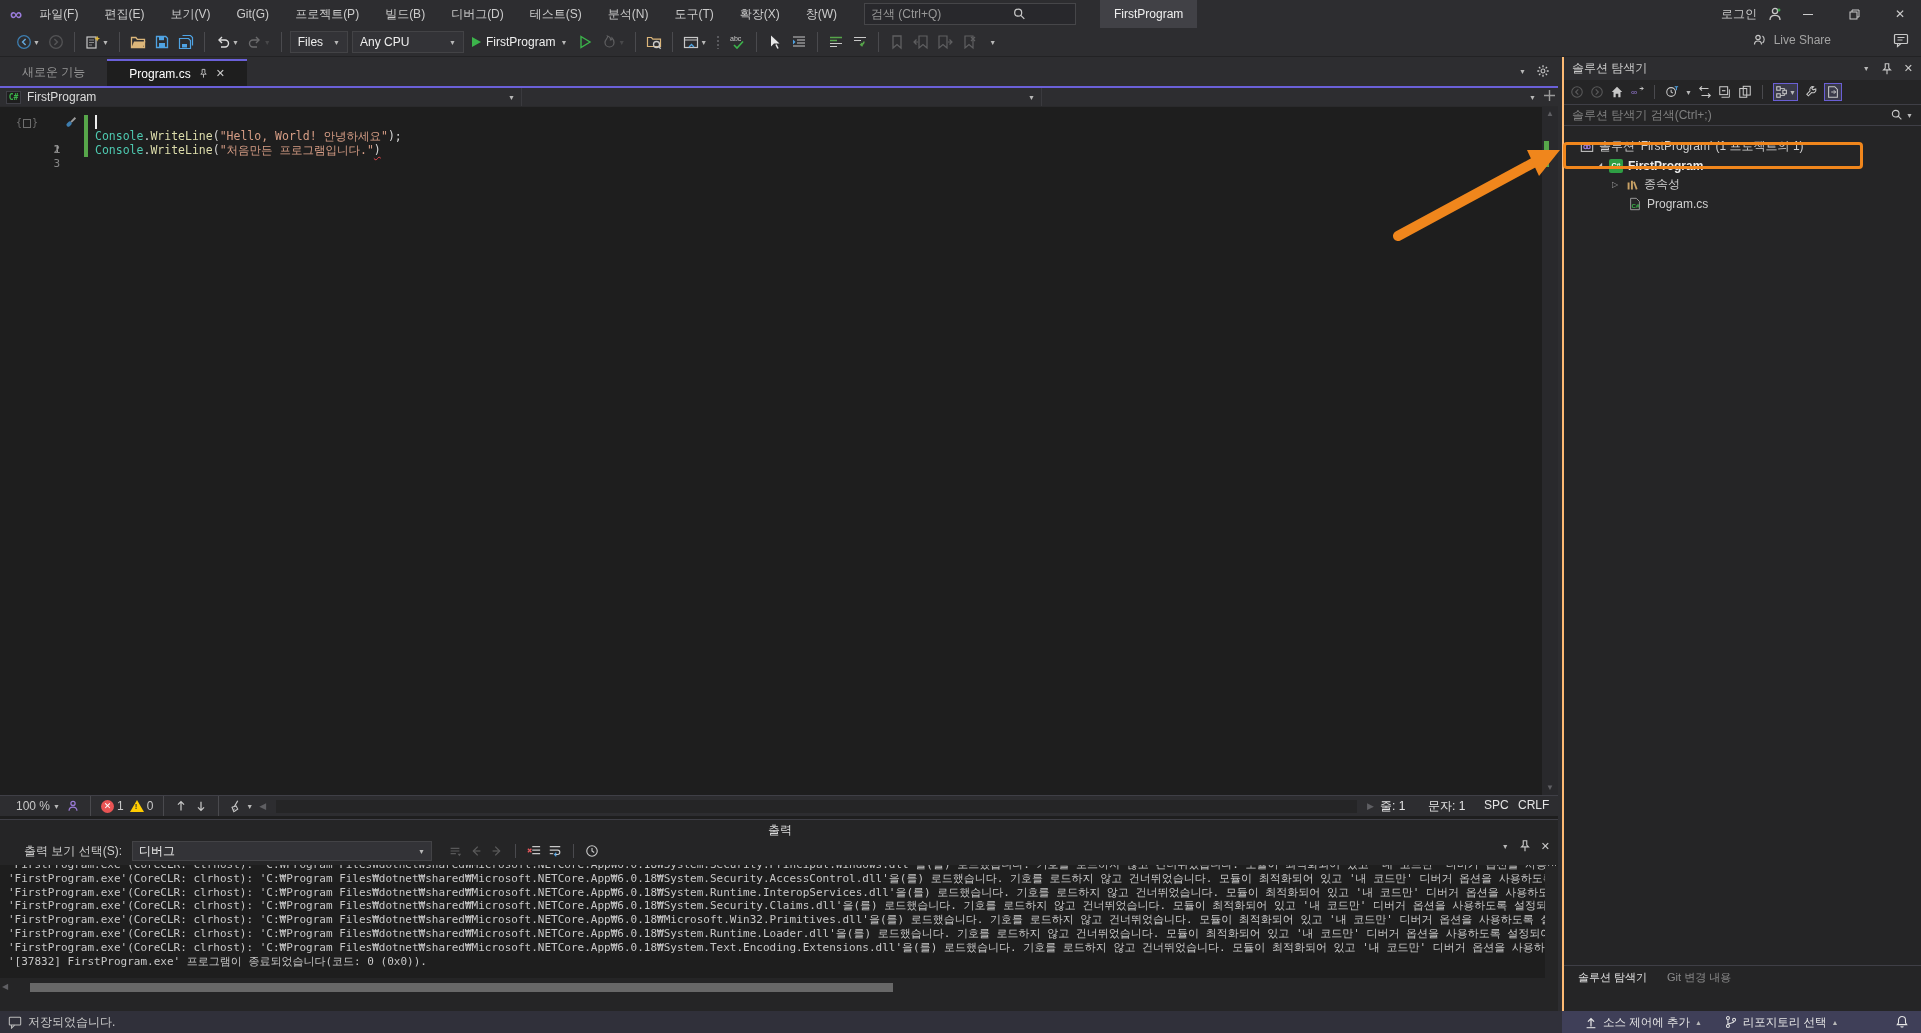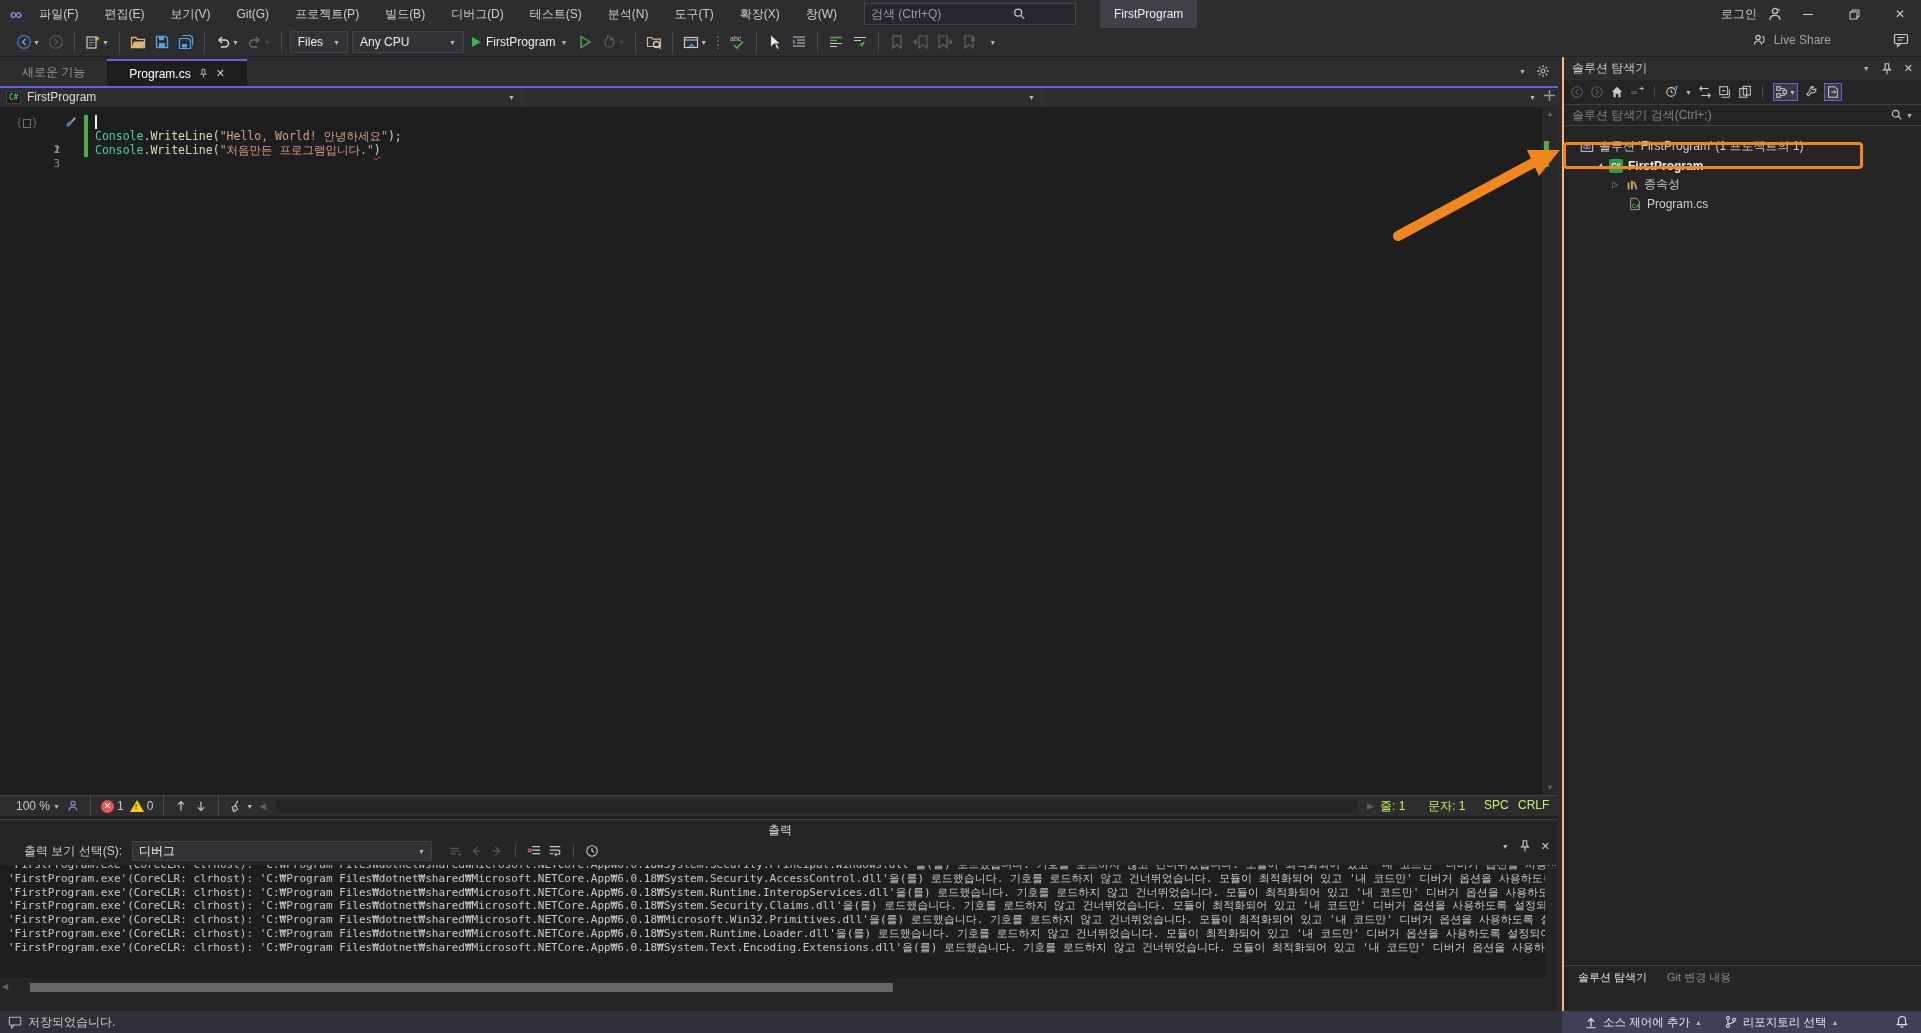--- a/index.html
+++ b/index.html
@@ -67,21 +67,21 @@
   .sb-arrow { width:16px; text-align:center; color:#5F5F63; font-size:8px; line-height:14px; }
   .green-mark { position:absolute; left:2px; top:34px; width:5px; height:26px; background:#57A64A; }
 
   .editor-status { left:0; top:738px; width:1558px; height:21px; background:#2D2D30; display:flex; align-items:center; gap:6px; padding-left:16px; border-top:1px solid #3F3F46; }
   .es-item { display:flex; align-items:center; gap:3px; color:#C8C8C8; }
   .err-badge { width:13px; height:13px; border-radius:50%; background:#E95454; color:#fff; font-size:9px; display:flex; align-items:center; justify-content:center; font-weight:bold; }
   .warn-badge { width:0; height:0; border-left:7px solid transparent; border-right:7px solid transparent; border-bottom:12px solid #FFCC00; position:relative; }
   .warn-badge:after { content:"!"; position:absolute; left:-2px; top:2px; font-size:8px; color:#333; font-weight:bold; }
   .hscroll-editor { flex:1; height:13px; margin:0 4px; background:#252526; }
   .es-right { display:flex; gap:0; }
-  .es-right span { display:inline-block; color:#bef264; }
+  .es-right span { display:inline-block; color:#e5e5e5; }
 
   
   .output-panel { left:0; top:762px; width:1558px; height:225px; background:#252526; border-top:1px solid #3F3F46; }
   .out-header { height:19px; display:flex; align-items:center; padding:2px 8px 0 10px; color:#DCDCDC;flex-direction:column; }
   .out-header-icons { margin-left:auto; display:flex; gap:9px; align-items:center; }
   .out-controls { height:24px; display:flex; align-items:center; padding-left:24px; gap:6px; color:#CCCCCC; }
   .out-dd { width:300px; height:20px; background:#333337; border:1px solid #434346; display:flex; align-items:center; padding:0 6px; color:#F0F0F0; margin-left:4px; }
   .out-dd .caret { margin-left:auto; }
   .out-icons { display:flex; align-items:center; gap:7px; margin-left:10px; }
   .out-text { height:113px; overflow:hidden; background:#1E1E1E; margin-top:2px; padding-left:8px; }
@@ -587,20 +587,21 @@
     </div>
     <div class="out-text">
 
     <div class="out-line">'FirstProgram.exe'(CoreCLR: clrhost): 'C:₩Program Files₩dotnet₩shared₩Microsoft.NETCore.App₩6.0.18₩System.Security.Principal.Windows.dll'을(를) 로드했습니다. 기호를 로드하지 않고 건너뛰었습니다. 모듈이 최적화되어 있고 '내 코드만' 디버거 옵션을 사용하도록 설정되어 있습니다.</div>
         <div class="out-line">'FirstProgram.exe'(CoreCLR: clrhost): 'C:₩Program Files₩dotnet₩shared₩Microsoft.NETCore.App₩6.0.18₩System.Security.AccessControl.dll'을(를) 로드했습니다. 기호를 로드하지 않고 건너뛰었습니다. 모듈이 최적화되어 있고 '내 코드만' 디버거 옵션을 사용하도록 설정되어 있습니다.</div>
         <div class="out-line">'FirstProgram.exe'(CoreCLR: clrhost): 'C:₩Program Files₩dotnet₩shared₩Microsoft.NETCore.App₩6.0.18₩System.Runtime.InteropServices.dll'을(를) 로드했습니다. 기호를 로드하지 않고 건너뛰었습니다. 모듈이 최적화되어 있고 '내 코드만' 디버거 옵션을 사용하도록 설정되어 있습니다.</div>
         <div class="out-line">'FirstProgram.exe'(CoreCLR: clrhost): 'C:₩Program Files₩dotnet₩shared₩Microsoft.NETCore.App₩6.0.18₩System.Security.Claims.dll'을(를) 로드했습니다. 기호를 로드하지 않고 건너뛰었습니다. 모듈이 최적화되어 있고 '내 코드만' 디버거 옵션을 사용하도록 설정되어 있습니다.</div>
         <div class="out-line">'FirstProgram.exe'(CoreCLR: clrhost): 'C:₩Program Files₩dotnet₩shared₩Microsoft.NETCore.App₩6.0.18₩Microsoft.Win32.Primitives.dll'을(를) 로드했습니다. 기호를 로드하지 않고 건너뛰었습니다. 모듈이 최적화되어 있고 '내 코드만' 디버거 옵션을 사용하도록 설정되어 있습니다.</div>
         <div class="out-line">'FirstProgram.exe'(CoreCLR: clrhost): 'C:₩Program Files₩dotnet₩shared₩Microsoft.NETCore.App₩6.0.18₩System.Runtime.Loader.dll'을(를) 로드했습니다. 기호를 로드하지 않고 건너뛰었습니다. 모듈이 최적화되어 있고 '내 코드만' 디버거 옵션을 사용하도록 설정되어 있습니다.</div>
         <div class="out-line">'FirstProgram.exe'(CoreCLR: clrhost): 'C:₩Program Files₩dotnet₩shared₩Microsoft.NETCore.App₩6.0.18₩System.Text.Encoding.Extensions.dll'을(를) 로드했습니다. 기호를 로드하지 않고 건너뛰었습니다. 모듈이 최적화되어 있고 '내 코드만' 디버거 옵션을 사용하도록 설정되어 있습니다.</div>
+        <div class="out-line">'[37832] FirstProgram.exe' 프로그램이 종료되었습니다(코드: 0 (0x0)).</div>
       </div>
     <div class="out-hscroll">
       <span class="la">◀</span>
       <span class="thumb"></span>
     </div>
     <div class="out-vscroll"></div>
   </div>
 </div>
 
 <aside class="abs panel">

